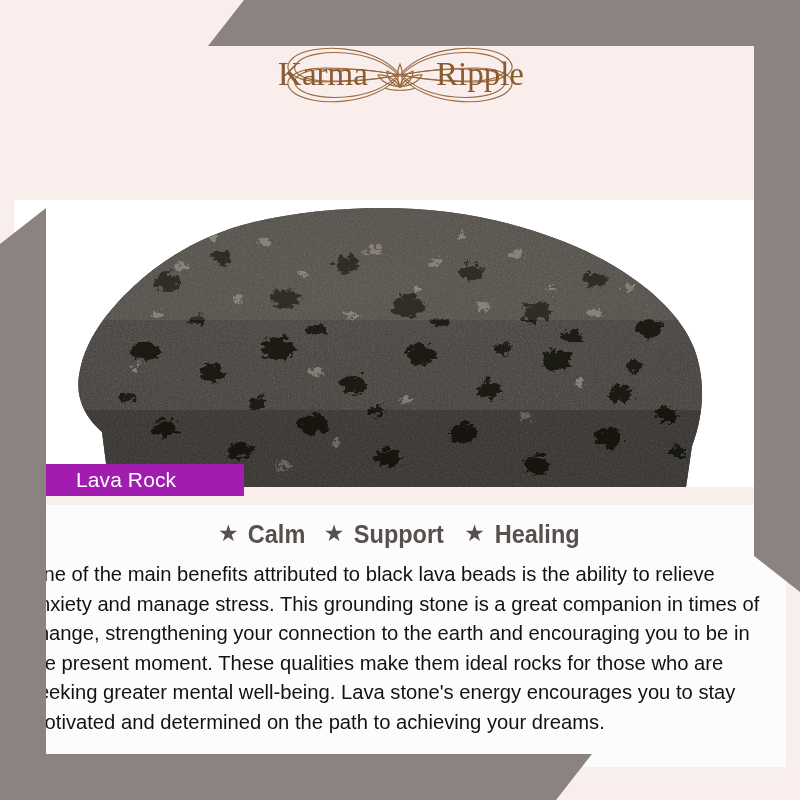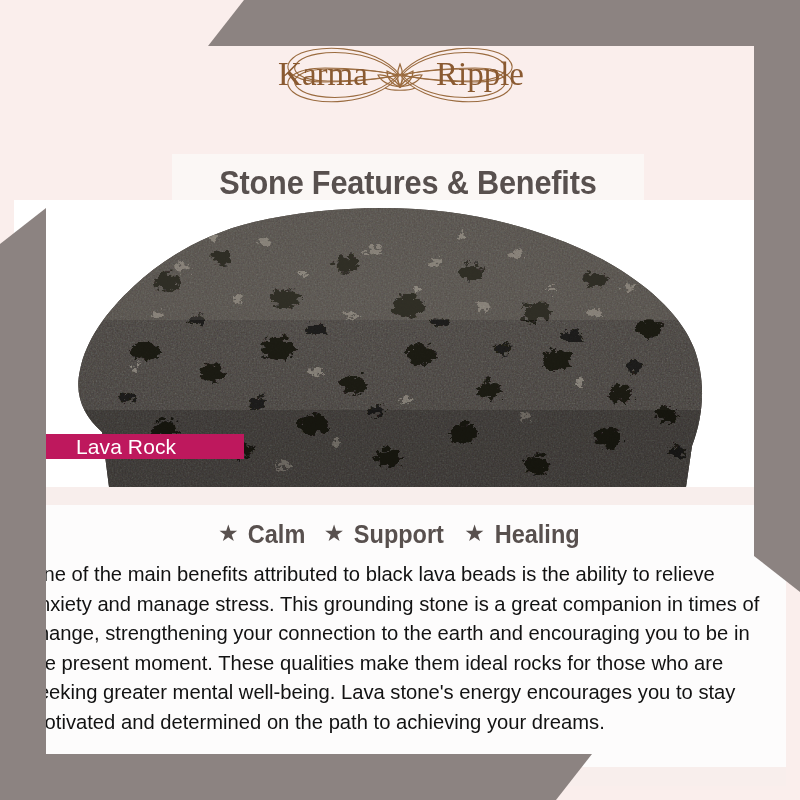--- a/index.html
+++ b/index.html
@@ -122,25 +122,25 @@
   }
   .photo svg {
     display: block;
     width: 100%;
     height: 100%;
   }
 
   
   .caption-chip {
     position: absolute;
-    top: 420px;
+    top: 450px;
     left: 8px;
     width: 222px;
-    height: 25px;
-    background: #be185d;
+    height: 32px;
+    background: #a21caf;
     display: flex;
     align-items: center;
     z-index: 4;
   }
   .caption-text {
     color: #ffffff;
     font-size: 21px;
     padding-left: 54px;
     letter-spacing: 0.1px;
   }
@@ -252,23 +252,20 @@
           <path d="M165 49 C176 48, 184 43, 187 37 C179 36, 170 41, 165 49 Z"></path>
           <path d="M165 49 C162 42, 162 33, 165 26 C168 33, 168 42, 165 49 Z"></path>
           <path d="M150 50 C156 53, 174 53, 180 50"></path>
         </g>
 
         <text x="88" y="47" text-anchor="middle" font-family="'Liberation Serif', serif" font-size="33" fill="#8a5a31">Karma</text>
         <text x="245" y="47" text-anchor="middle" font-family="'Liberation Serif', serif" font-size="33" fill="#8a5a31">Ripple</text>
       </svg>
     </div>
 
-    <div class="title-banner">
-      <div class="title-text">Stone Features &amp; Benefits</div>
-    </div>
 
     <div class="photo">
       <svg viewBox="0 0 772 287" preserveAspectRatio="none">
         <defs>
           <radialGradient id="rockbody" cx="45%" cy="30%" r="85%">
             <stop offset="0%" stop-color="#6d6862"></stop>
             <stop offset="35%" stop-color="#4b453f"></stop>
             <stop offset="70%" stop-color="#322d29"></stop>
             <stop offset="100%" stop-color="#211d1a"></stop>
           </radialGradient>

